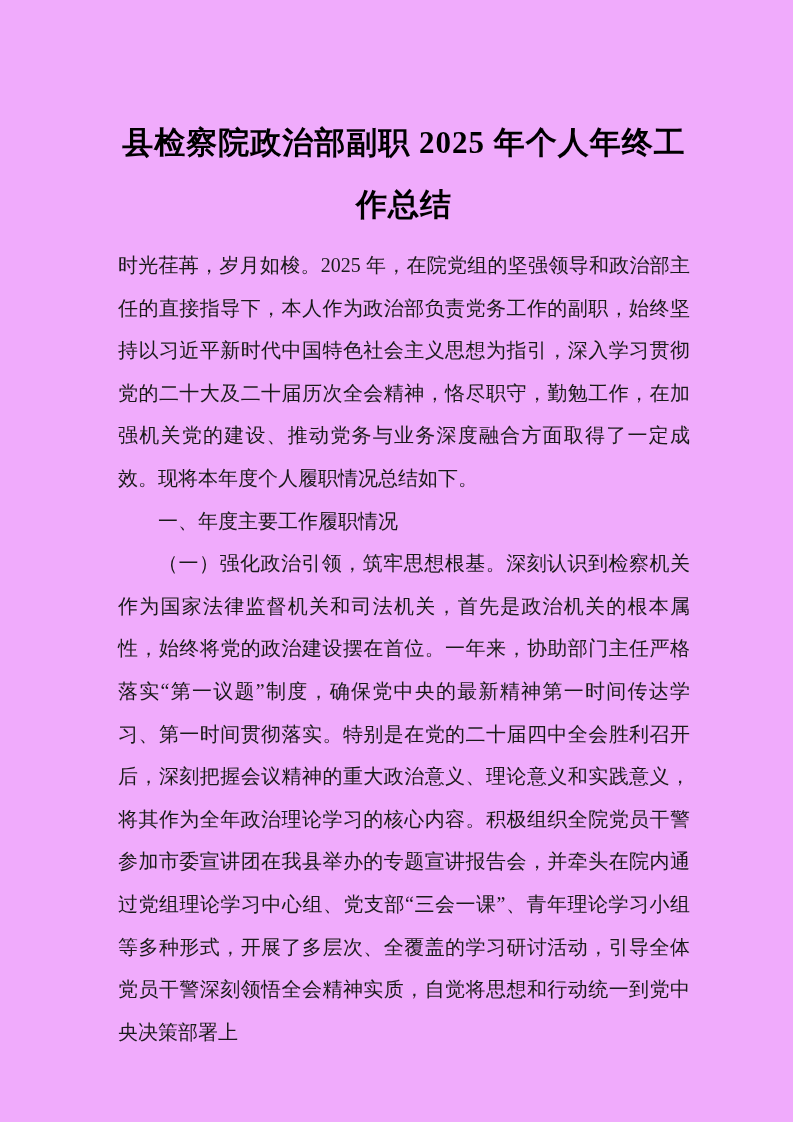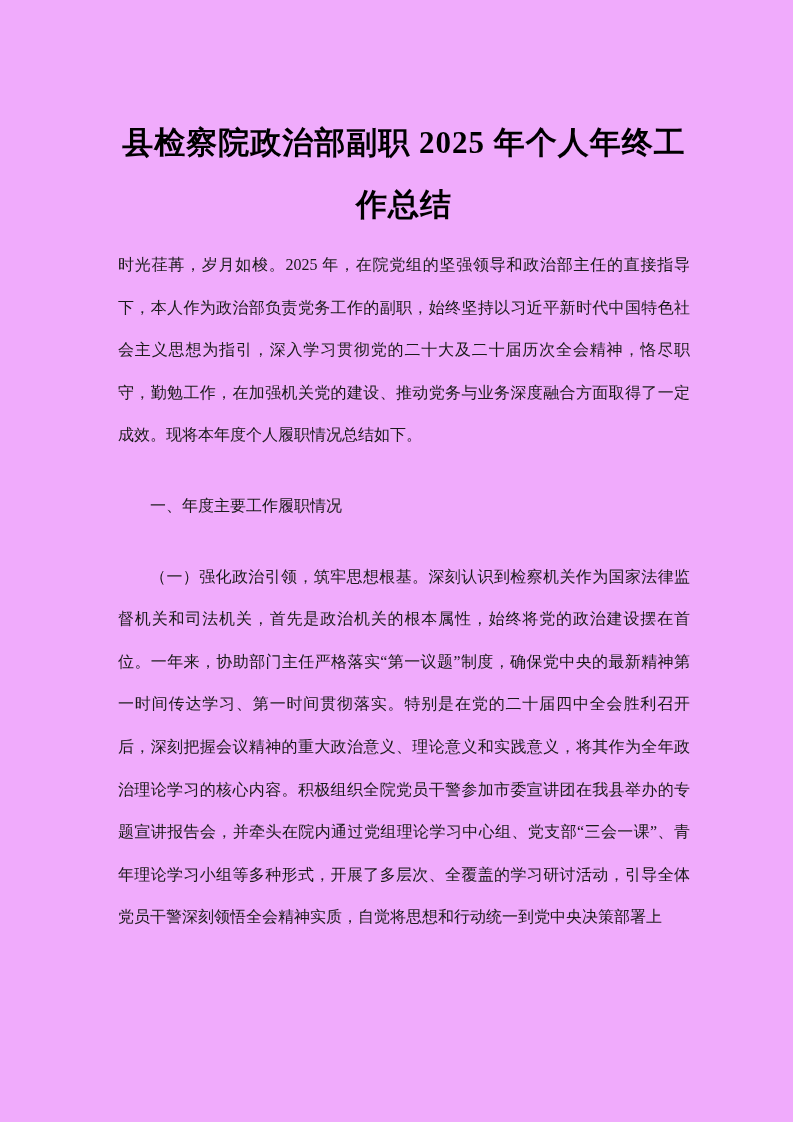--- a/index.html
+++ b/index.html
@@ -25,30 +25,29 @@
     text-align: center;
     letter-spacing: 1px;
     margin: 0 0 8px 0;
     color: #000000;
   }
   .doc-body {
     width: 572px;
   }
   .para {
     font-family: "Liberation Serif", serif;
-    font-size: 16px;
+    font-size: 20px;
     line-height: 42.6px;
     margin: 0;
     text-align: justify;
     color: #1a1a1a;
     font-weight: normal;
   }
   .para.indent {
     text-indent: 2em;
-    margin-top: 28px;
   }
   .para.heading {
     text-align: left;
   }
 </style>
 </head>
 <body>
 
 <div class="page">
   <h1 class="doc-title">县检察院政治部副职 2025 年个人年终工作总结</h1>

